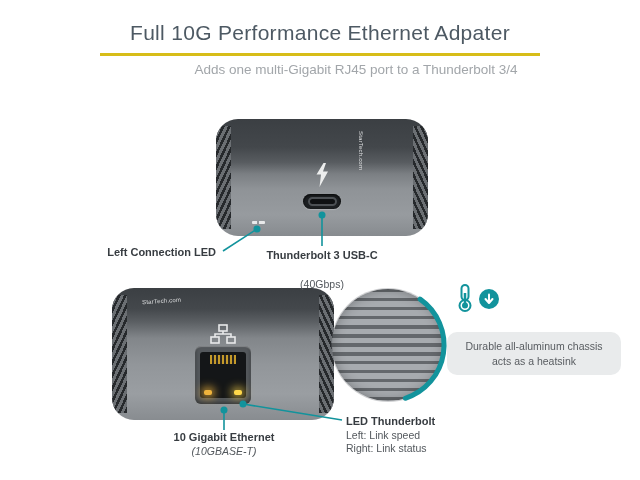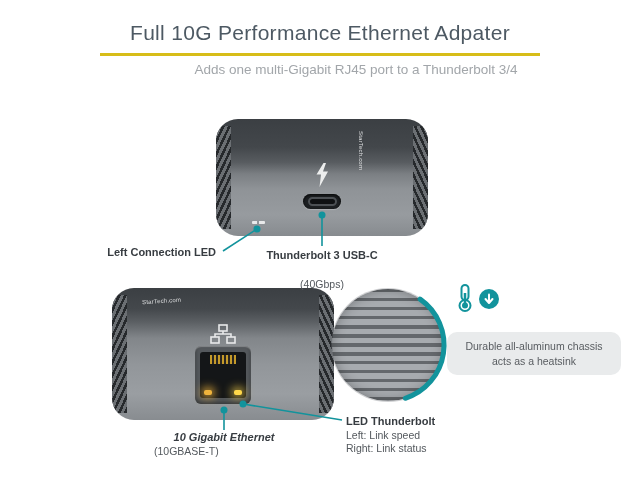--- a/index.html
+++ b/index.html
@@ -56,22 +56,22 @@
   .thermo{position:absolute;left:455px;top:283px;}
   .arrow-badge{position:absolute;left:479px;top:289px;width:20px;height:20px;border-radius:50%;background:#12939c;
                display:flex;align-items:center;justify-content:center;}
 
   
   .lbl{position:absolute;font-weight:bold;font-size:11px;color:#373c41;}
   .sublbl{position:absolute;font-size:10.5px;color:#53585d;}
   .lbl-host{left:60px;top:246px;width:156px;text-align:right;}
   .lbl-tb{left:252px;top:249px;width:140px;text-align:center;}
   .sub-tb{left:252px;top:278px;width:140px;text-align:center;}
-  .lbl-eth{left:154px;top:431px;width:140px;text-align:center;font-style:italic;}
-  .sub-eth{left:154px;top:445px;width:140px;text-align:left;}
+  .lbl-eth{left:154px;top:431px;width:140px;text-align:center;}
+  .sub-eth{left:154px;top:445px;width:140px;text-align:center;font-style:italic;}
   .lbl-led{left:346px;top:415px;width:130px;}
   .sub-led1{left:346px;top:429px;width:130px;}
   .sub-led2{left:346px;top:442px;width:130px;}
 
   .overlay{position:absolute;left:0;top:0;pointer-events:none;}
 </style>
 </head>
 <body>
 
 <div class="canvas">

